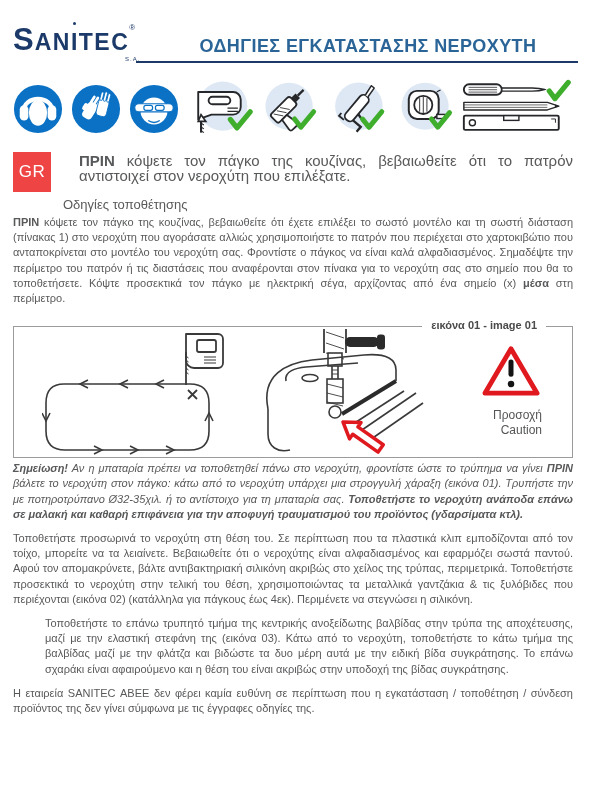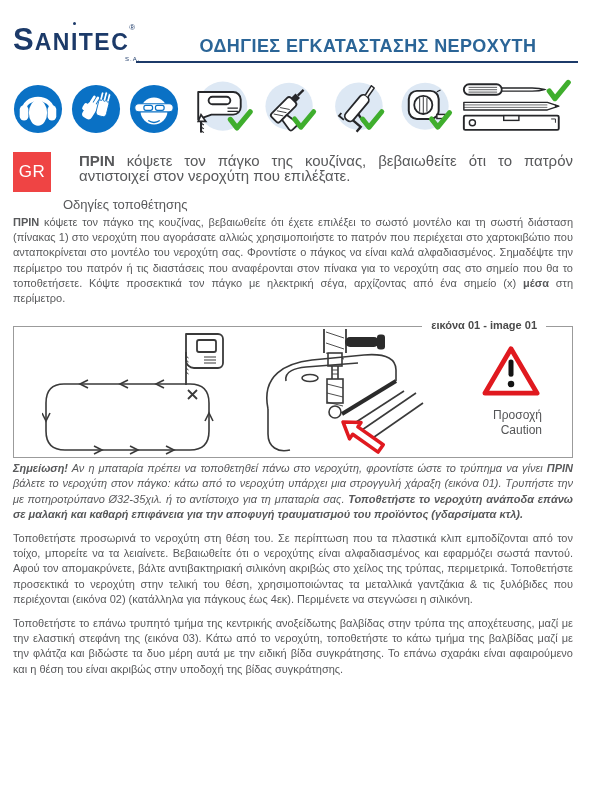--- a/index.html
+++ b/index.html
@@ -38,21 +38,21 @@
   .gr-badge { width:38px; height:40px; background:#ef4444; color:#fff; font-size:17px;
               display:flex; align-items:center; justify-content:center; flex:0 0 38px; letter-spacing:0.5px; }
   .gr-text { margin-left:28px; font-size:15px; line-height:15px; text-align:justify; padding-top:1px; }
 
   .sub-heading { margin-top:5px; margin-left:50px; font-size:13px; }
 
   p.body-text { font-size:11px; line-height:15.2px; text-align:justify; }
   .para1 { margin-top:3px; }
   .note  { margin-top:3px; font-style:italic; }
   .para2 { margin-top:9px; }
-  .para3 { margin-top:9px; }
+  .para3 { margin-top:9px;margin-left:32px; }
   .footer-note { margin-top:9px; }
   .seg-b { font-weight:bold; }
 
   
   .figure { position:relative; margin-top:20px; height:132px; border:1.5px solid #9b9b9b; }
   .fig-label { position:absolute; top:-8px; right:26px; background:#fff; padding:0 9px;
                font-size:11px; font-weight:bold; color:#4a4a4a; }
   .diagram-label { position:absolute; left:11px; top:9px; font-size:12.5px; line-height:16px; color:#545557; }
   .outline-svg { position:absolute; left:28px; top:52px; }
   .jigsaw-small { position:absolute; left:160px; top:3px; }
@@ -278,14 +278,15 @@
       </div>
     </div>
   </div>
 
   <p class="body-text note"><span class="seg-b">Σημείωση!</span><span> Αν η μπαταρία πρέπει να τοποθετηθεί πάνω στο νεροχύτη, φροντίστε ώστε το τρύπημα να γίνει </span><span class="seg-b">ΠΡΙΝ</span><span> βάλετε το νεροχύτη στον πάγκο: κάτω από το νεροχύτη υπάρχει μια στρογγυλή χάραξη (εικόνα 01). Τρυπήστε την με ποτηροτρύπανο Ø32-35χιλ. ή το αντίστοιχο για τη μπαταρία σας. </span><span class="seg-b">Τοποθετήστε το νεροχύτη ανάποδα επάνω σε μαλακή και καθαρή επιφάνεια για την αποφυγή τραυματισμού του προϊόντος (γδαρσίματα κτλ).</span></p>
 
   <p class="body-text para2">Τοποθετήστε προσωρινά το νεροχύτη στη θέση του. Σε περίπτωση που τα πλαστικά κλιπ εμποδίζονται από τον τοίχο, μπορείτε να τα λειαίνετε. Βεβαιωθείτε ότι ο νεροχύτης είναι αλφαδιασμένος και εφαρμόζει σωστά παντού. Αφού τον απομακρύνετε, βάλτε αντιβακτηριακή σιλικόνη ακριβώς στο χείλος της τρύπας, περιμετρικά. Τοποθετήστε προσεκτικά το νεροχύτη στην τελική του θέση, χρησιμοποιώντας τα μεταλλικά γαντζάκια &amp; τις ξυλόβιδες που περιέχονται (εικόνα 02) (κατάλληλα για πάγκους έως 4εκ). Περιμένετε να στεγνώσει η σιλικόνη.</p>
 
   <p class="body-text para3">Τοποθετήστε το επάνω τρυπητό τμήμα της κεντρικής ανοξείδωτης βαλβίδας στην τρύπα της αποχέτευσης, μαζί με την ελαστική στεφάνη της (εικόνα 03). Κάτω από το νεροχύτη, τοποθετήστε το κάτω τμήμα της βαλβίδας μαζί με την φλάτζα και βιδώστε τα δυο μέρη αυτά με την ειδική βίδα συγκράτησης. Το επάνω σχαράκι είναι αφαιρούμενο και η θέση του είναι ακριβώς στην υποδοχή της βίδας συγκράτησης.</p>
 
+  <p class="body-text footer-note">Η εταιρεία SANITEC ΑΒΕΕ δεν φέρει καμία ευθύνη σε περίπτωση που η εγκατάσταση / τοποθέτηση / σύνδεση προϊόντος της δεν γίνει σύμφωνα με τις έγγραφες οδηγίες της.</p>
 
 </div>
 
 </body></html>

